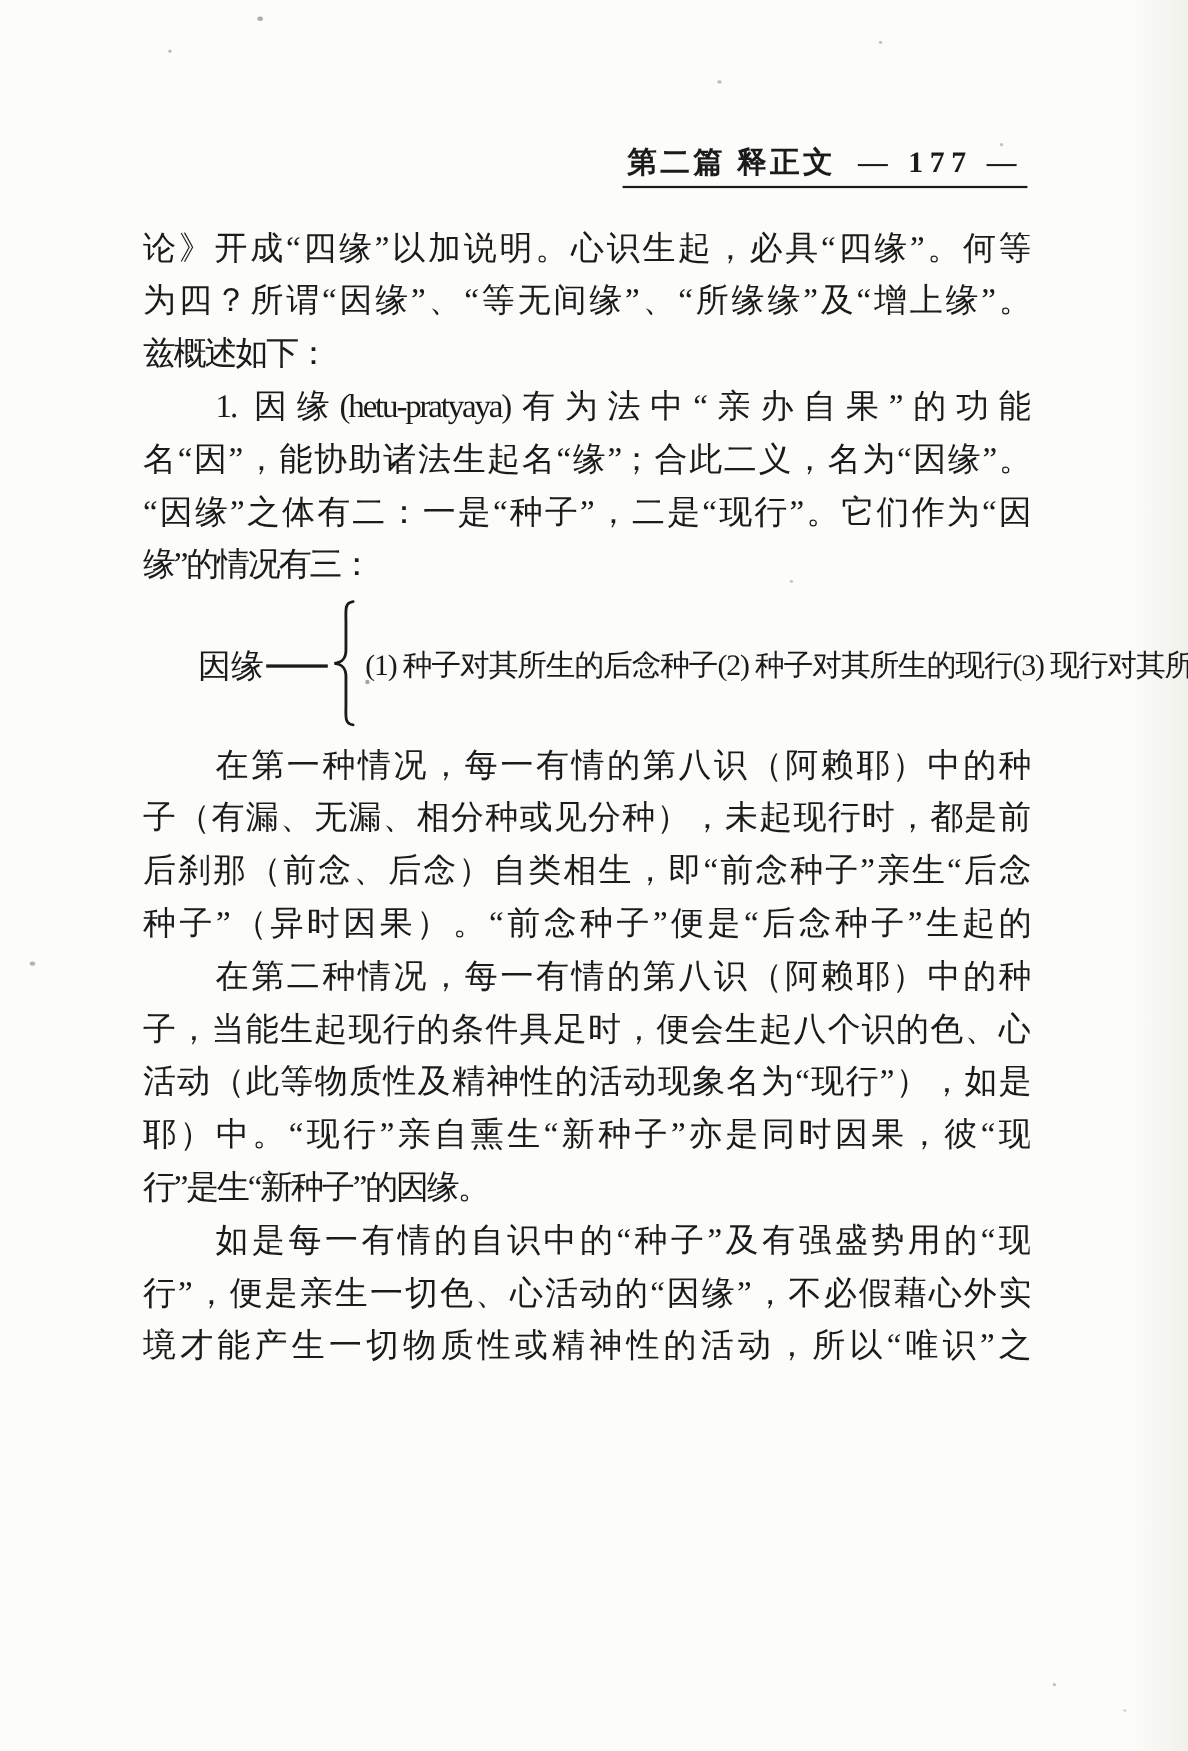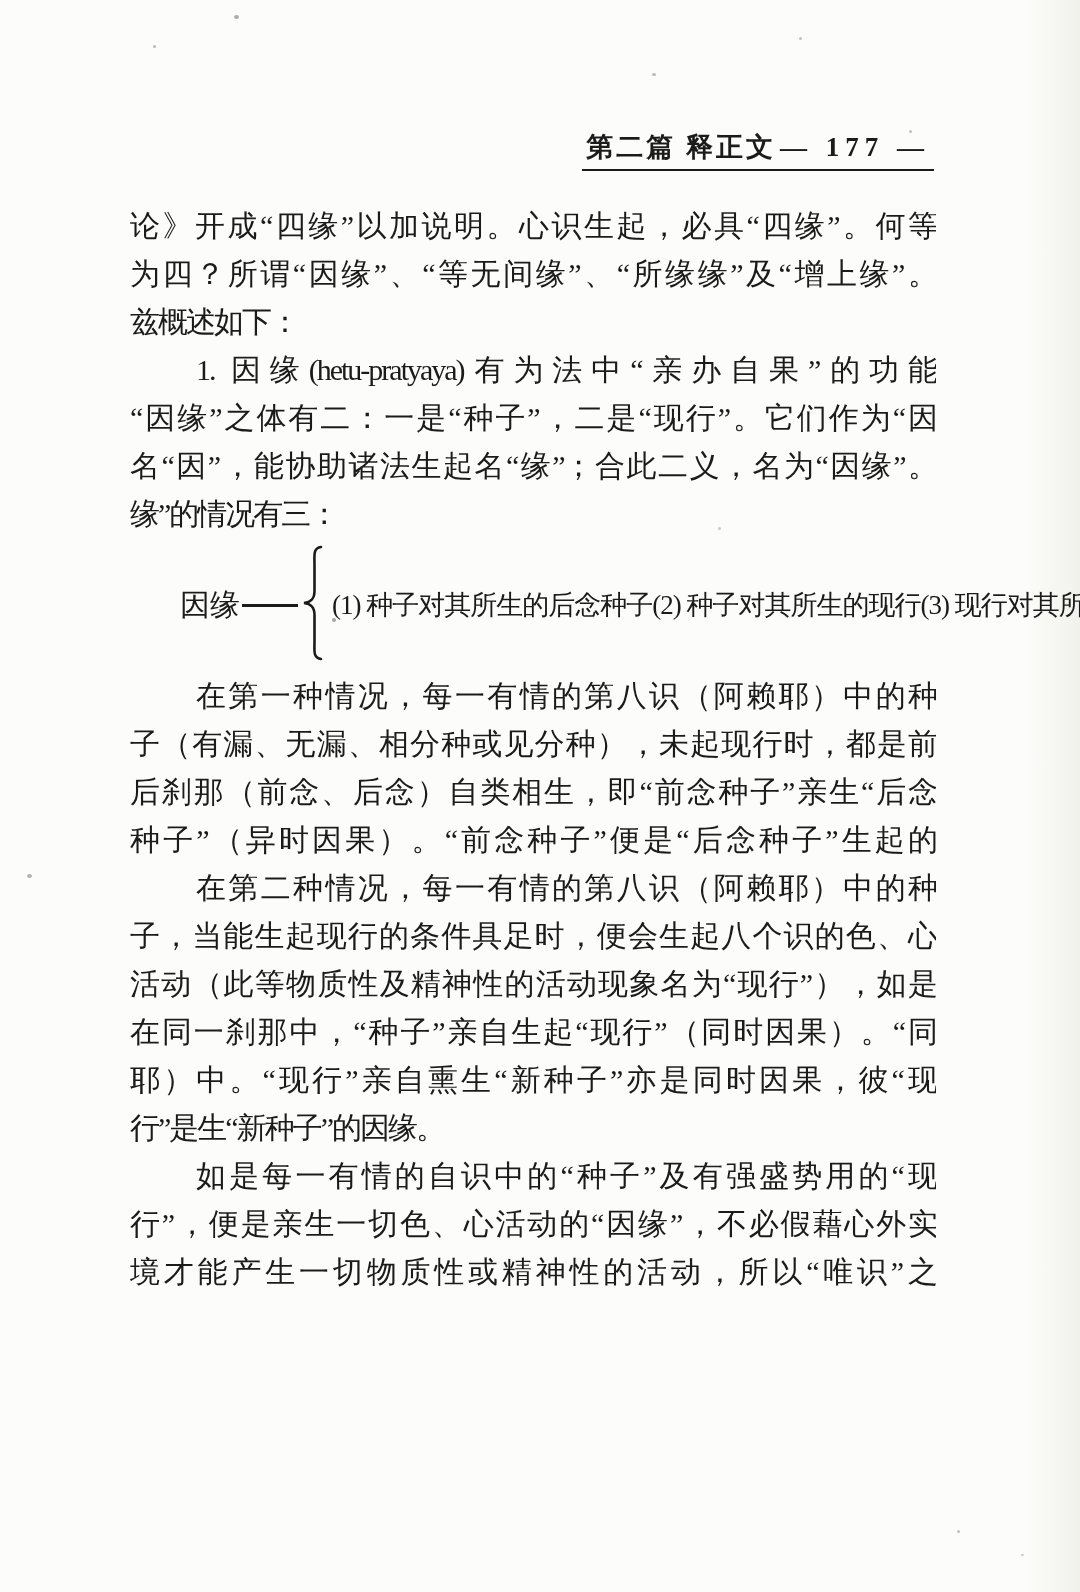--- a/index.html
+++ b/index.html
@@ -14,21 +14,21 @@
     color:#1b1b1b;
   }
   
   .running-head{
     position:absolute;top:130px;right:146px;
     font-size:27px;line-height:34px;font-weight:700;
     padding:0 4px 5px 4px;
     border-bottom:2px solid #1b1b1b;
     letter-spacing:3px;white-space:nowrap;
   }
-  .running-head .pgmark{margin-left:4px;letter-spacing:6px;font-weight:700;}
+  .running-head .pgmark{margin-left:20px;letter-spacing:6px;font-weight:700;}
   
   .content{
     position:absolute;left:130px;top:202px;width:806px;
   }
   .line{
     font-size:30px;line-height:48px;height:48px;
     letter-spacing:-2px;overflow:hidden;white-space:nowrap;
   }
   .line.full{
     white-space:normal;
@@ -64,22 +64,22 @@
   <div class="content">
 
     <div>
       <div class="line full">论》开成“四缘”以加说明。心识生起，必具“四缘”。何等</div>
       <div class="line full">为四？所谓“因缘”、“等无间缘”、“所缘缘”及“增上缘”。</div>
       <div class="line">兹概述如下：</div>
     </div>
 
     <div>
       <div class="line full ind">1. 因缘(hetu-pratyaya)有为法中“亲办自果”的功能</div>
+      <div class="line full">名“因”，能协助诸法生起名“缘”；合此二义，名为“因缘”。</div>
       <div class="line full">“因缘”之体有二：一是“种子”，二是“现行”。它们作为“因</div>
-      <div class="line full">名“因”，能协助诸法生起名“缘”；合此二义，名为“因缘”。</div>
       <div class="line">缘”的情况有三：</div>
     </div>
 
     <div class="diagram">
       <span class="diagram-label">因缘</span>
       <span class="diagram-connector"></span>
       <span class="diagram-brace">
         <svg width="24" height="116" viewBox="0 0 24 116" aria-hidden="true">
           <path d="M21,2 C13,3 14.5,10 14.5,20 L14.5,46 C14.5,54 11,57.2 4,58
                    C11,58.8 14.5,62 14.5,70 L14.5,96 C14.5,106 13,113 21,114" fill="none" stroke="#1b1b1b" stroke-width="2.6" stroke-linecap="round"></path>
@@ -96,21 +96,20 @@
       <div class="line full ind">在第一种情况，每一有情的第八识（阿赖耶）中的种</div>
       <div class="line full">子（有漏、无漏、相分种或见分种），未起现行时，都是前</div>
       <div class="line full">后刹那（前念、后念）自类相生，即“前念种子”亲生“后念</div>
       <div class="line full">种子”（异时因果）。“前念种子”便是“后念种子”生起的</div>
     </div>
 
     <div>
       <div class="line full ind">在第二种情况，每一有情的第八识（阿赖耶）中的种</div>
       <div class="line full">子，当能生起现行的条件具足时，便会生起八个识的色、心</div>
       <div class="line full">活动（此等物质性及精神性的活动现象名为“现行”），如是</div>
-      <div class="line full">在同一刹那中，“种子”亲自生起“现行”（同时因果）。“同</div>
     </div>
 
     <div>
       <div class="line full">耶）中。“现行”亲自熏生“新种子”亦是同时因果，彼“现</div>
       <div class="line">行”是生“新种子”的因缘。</div>
     </div>
 
     <div>
       <div class="line full ind">如是每一有情的自识中的“种子”及有强盛势用的“现</div>
       <div class="line full">行”，便是亲生一切色、心活动的“因缘”，不必假藉心外实</div>

